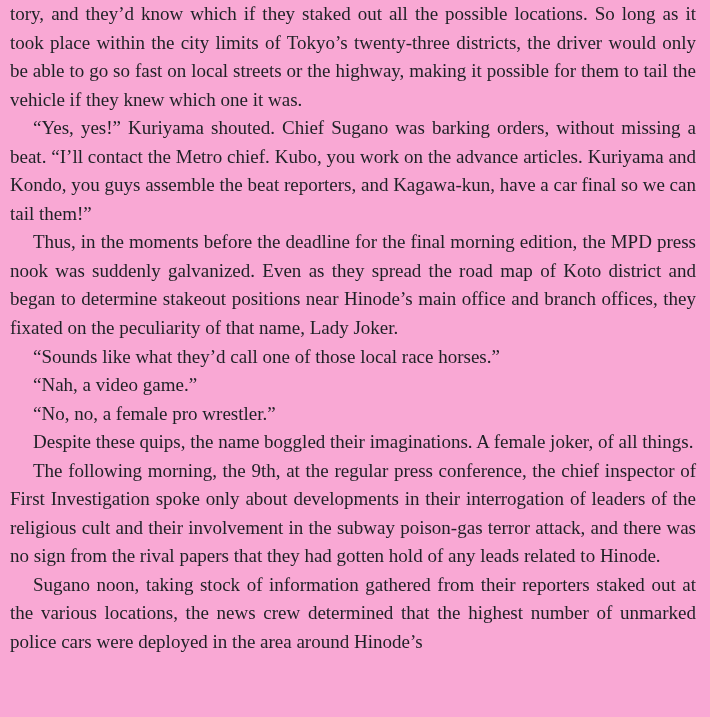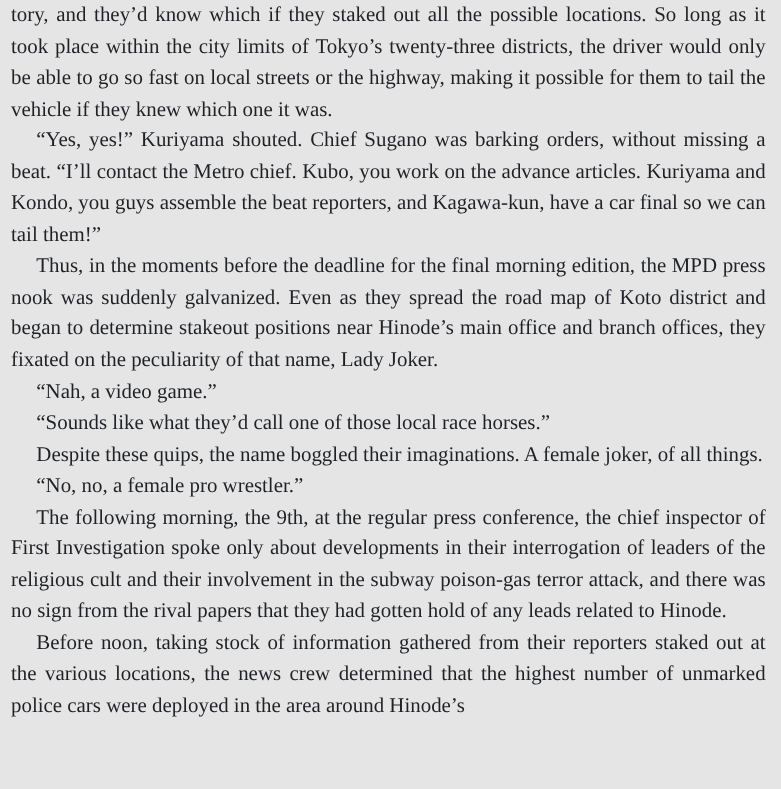--- a/index.html
+++ b/index.html
@@ -10,21 +10,21 @@
   body {
     width: 710px;
     height: 717px;
     overflow: hidden;
   }
   .page {
     box-sizing: border-box;
     width: 710px;
     height: 717px;
     padding: 0 14px 0 10px;
-    background: #e5e5e5;
+    background: #f9a8d4;
   }
   .text-column {
     font-family: "Liberation Serif", "DejaVu Serif", serif;
     font-size: 19px;
     line-height: 28.55px;
     color: #1e2126;
     text-align: justify;
     -webkit-hyphens: manual;
     hyphens: manual;
   }
@@ -38,20 +38,20 @@
   }
 </style>
 </head>
 <body>
 
 <div class="page">
   <div class="text-column">
     <p class="no-indent">tory, and they’d know which if they staked out all the possible locations. So long as it took place within the city limits of Tokyo’s twenty-three districts, the driver would only be able to go so fast on local streets or the highway, making it possible for them to tail the vehicle if they knew which one it was.</p>
     <p>“Yes, yes!” Kuriyama shouted. Chief Sugano was barking orders, without missing a beat. “I’ll contact the Metro chief. Kubo, you work on the advance arti­cles. Kuriyama and Kondo, you guys assemble the beat reporters, and Kagawa-kun, have a car final so we can tail them!”</p>
     <p>Thus, in the moments before the deadline for the final morning edition, the MPD press nook was suddenly galvanized. Even as they spread the road map of Koto district and began to determine stakeout positions near Hinode’s main of­fice and branch offices, they fixated on the peculiarity of that name, Lady Joker.</p>
+    <p>“Sounds like what they’d call one of those local race horses.”</p>
     <p>“Nah, a video game.”</p>
-    <p>“Sounds like what they’d call one of those local race horses.”</p>
+    <p>“No, no, a female pro wrestler.”</p>
     <p>Despite these quips, the name boggled their imaginations. A female joker, of all things.</p>
-    <p>“No, no, a female pro wrestler.”</p>
     <p>The following morning, the 9th, at the regular press conference, the chief in­spector of First Investigation spoke only about developments in their interroga­tion of leaders of the religious cult and their involvement in the subway poison-gas terror attack, and there was no sign from the rival papers that they had got­ten hold of any leads related to Hinode.</p>
-    <p>Before noon, taking stock of information gathered from their reporters staked out at the various locations, the news crew determined that the highest number of unmarked police cars were deployed in the area around Hinode’s</p>
+    <p>Sugano noon, taking stock of information gathered from their reporters staked out at the various locations, the news crew determined that the highest number of unmarked police cars were deployed in the area around Hinode’s</p>
   </div>
 </div>
 
 </body></html>

